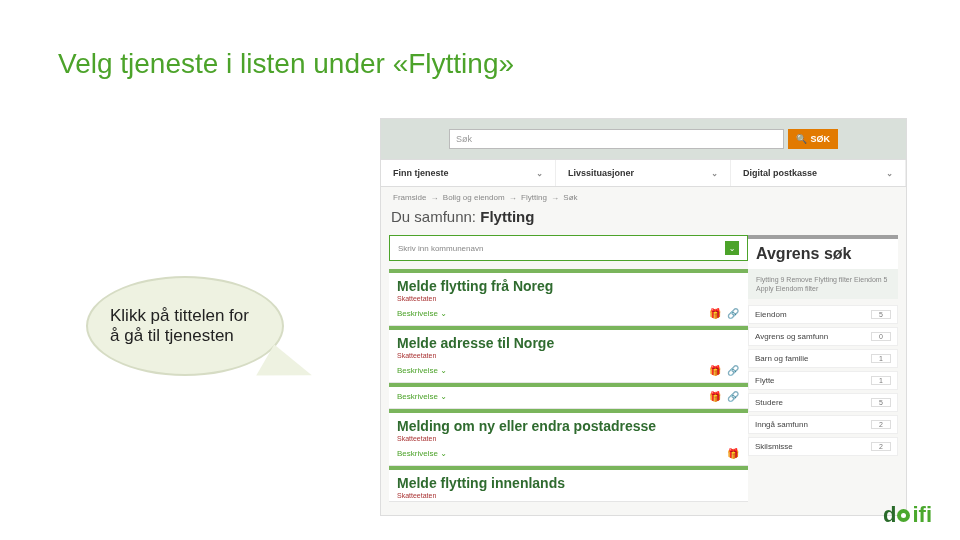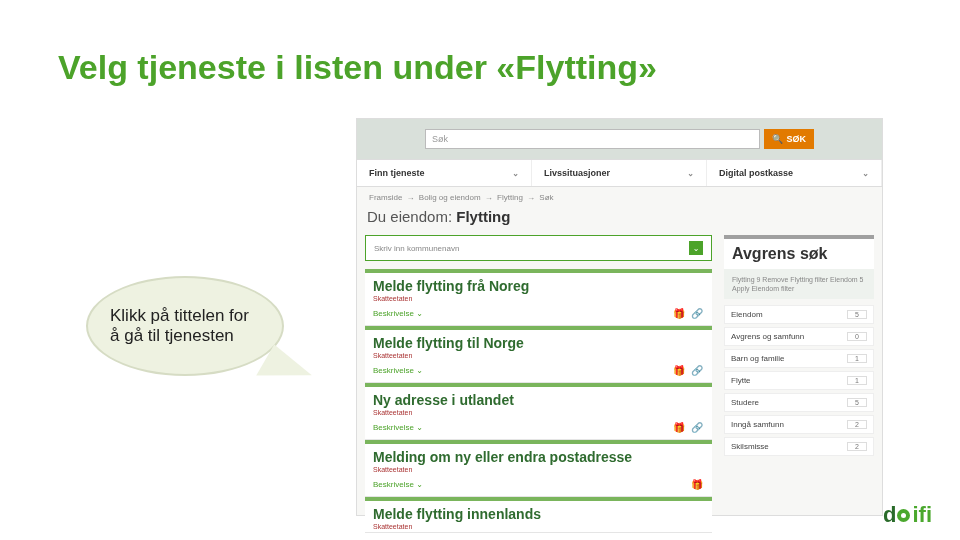--- a/index.html
+++ b/index.html
@@ -8,28 +8,28 @@
     height: 540px;
     font-family: Arial, Helvetica, sans-serif;
     background: #fff;
     overflow: hidden;
     position: relative;
   }
   .slide-title {
     position: absolute;
     left: 58px;
     top: 48px;
-    font-size: 34px;
+    font-size: 28px;
     color: #4ca32a;
-    font-weight: 700;
+    font-weight: 400;
   }
   
   .shot {
     position: absolute;
-    left: 356px;
+    left: 380px;
     top: 118px;
     width: 525px;
     height: 396px;
     background: #f7f7f5;
     border: 1px solid #ddd;
     font-size: 9px;
     color: #444;
   }
   .shot-search {
     display: flex;
@@ -83,21 +83,21 @@
   }
   .crumbs span { margin: 0 2px; }
   .heading {
     padding: 4px 10px 10px;
     font-size: 15px;
     color: #555;
   }
   .heading b { color: #333; }
   .body {
     display: flex;
-    gap: 12px;
+    gap: 0;
     padding: 0 8px;
   }
   .left { flex: 1; }
   .right { width: 150px; }
   .muni-select {
     background: #fff;
     border: 1px solid #4ca32a;
     display: flex;
     align-items: center;
     justify-content: space-between;
@@ -281,21 +281,21 @@
   </div>
 
   <div class="crumbs">
     <span>Framside</span> →
     <span>Bolig og eiendom</span> →
     <span>Flytting</span> →
     <span>Søk</span>
   </div>
 
   <div class="heading">
-    <span>Du eiendom:</span>
+    <span>Du samfunn:</span>
     <b>Flytting</b>
   </div>
 
   <div class="body">
     <div class="left">
       <div class="muni-select">
         <span>Skriv inn kommunenavn</span>
         <span class="chev-box">⌄</span>
       </div>
 
@@ -308,37 +308,33 @@
           <span class="desc-toggle"><span>Beskrivelse</span> ⌄</span>
           <span class="icons-right">
               <span>🎁</span>
               <span>🔗</span>
             </span>
         </div>
       </div>
 
       <div class="card">
         <div class="card-head">
-          <div class="card-title">Melde flytting til Norge</div>
+          <div class="card-title">Melde adresse til Norge</div>
           <div class="card-sub">Skatteetaten</div>
         </div>
         <div class="card-foot">
           <span class="desc-toggle"><span>Beskrivelse</span> ⌄</span>
           <span class="icons-right">
               <span>🎁</span>
               <span>🔗</span>
             </span>
         </div>
       </div>
 
       <div class="card">
-        <div class="card-head">
-          <div class="card-title">Ny adresse i utlandet</div>
-          <div class="card-sub">Skatteetaten</div>
-        </div>
         <div class="card-foot">
           <span class="desc-toggle"><span>Beskrivelse</span> ⌄</span>
           <span class="icons-right">
               <span>🎁</span>
               <span>🔗</span>
             </span>
         </div>
       </div>
 
       <div class="card">

